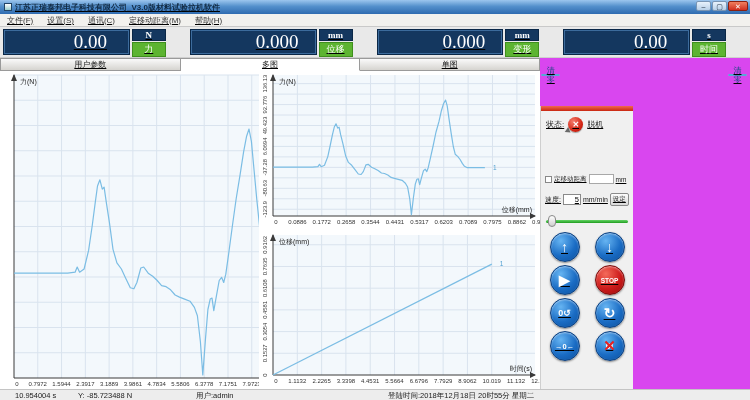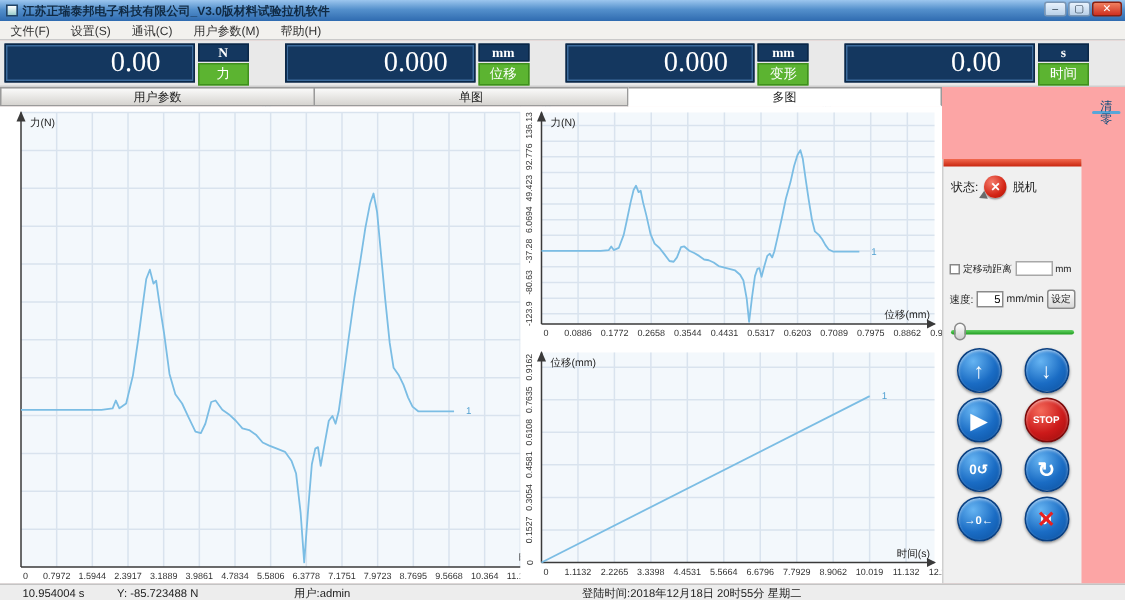--- a/index.html
+++ b/index.html
@@ -1,17 +1,17 @@
 <!DOCTYPE html>
 <html><head>
 <meta charset="utf-8">
 <style>
   * { margin:0; padding:0; box-sizing:border-box; }
   body { width:750px; height:400px; font-family:"Liberation Sans", sans-serif; background:#d8d8d8; }
-  .window { width:750px; height:400px; position:relative; background:#fca5a5; overflow:hidden; }
+  .window { width:750px; height:400px; position:relative; background:#d946ef; overflow:hidden;text-decoration:underline; }
 
   
   .titlebar { height:14px; background:linear-gradient(#9cc6ee,#5490cc 45%,#2f6bb0); display:flex; align-items:center; padding:0 4px; position:relative; }
   .app-icon { width:8px; height:8px; background:linear-gradient(#fff,#9cc); border:1px solid #246; margin-right:3px; }
   .title-text { font-size:8px; color:#102a44; font-weight:bold; white-space:nowrap; }
   .winbtns { position:absolute; right:2px; top:1px; display:flex; gap:1px; }
   .winbtn { width:15px; height:10px; font-size:7px; line-height:9px; text-align:center; color:#234; background:linear-gradient(#e8f2fc,#b8d0e8); border:1px solid #7a96b4; border-radius:2px; }
   .winbtn.close { width:20px; background:linear-gradient(#f08060,#d03020); color:#fff; border-color:#8a2010; }
 
   
@@ -23,21 +23,21 @@
   .disp-group { flex:1; display:flex; gap:2px; }
   .val-panel { flex:1; background:#14375f; border:1px solid #0a2747; box-shadow:inset 0 0 0 1px #3c6b9c; color:#fff; font-family:"Liberation Serif", serif; font-size:19px; display:flex; align-items:center; justify-content:center;padding-left:48px; }
   .unit-col { width:34px; display:flex; flex-direction:column; gap:1px; }
   .unit-box { flex:1; background:#14375f; border:1px solid #0a2747; color:#fff; font-size:9px; font-weight:bold; font-family:"Liberation Serif", serif; display:flex; align-items:center; justify-content:center; }
   .label-badge { flex:1; background:#5cb431; border:1px solid #3f8f1d; color:#fff; font-size:9px; display:flex; align-items:center; justify-content:center; }
   .clear-btn { width:19px; background:#cfe9fb; border:1px solid #58a6d8; border-radius:2px; color:#0a4a7a; font-size:8px; display:flex; align-items:center; justify-content:center;margin-top:45px; }
   .clear-btn span { width:9px; line-height:9px; word-break:break-all; text-align:center; }
 
   
   .main { display:flex; height:331px; }
-  .left-area { width:628px; }
+  .left-area { width:540px; }
   .tabbar { height:13px; display:flex; background:#e4e2de; }
   .tab { flex:1; background:linear-gradient(#fafafa,#d6d4d0); border:1px solid #9a9a9a; border-left-width:0; font-size:8px; color:#222; display:flex; align-items:center; justify-content:center; }
   .tab:first-child { border-left-width:1px; }
   .tab.active { background:#fff; border-bottom-color:#fff; }
   .charts { height:318px; display:flex; background:#fff; }
   .right-col { width:281px; display:flex; flex-direction:column; }
   svg { display:block; background:#fff; }
 
   
   .right-panel { width:93px; background:#f0f0f0; border-left:1px solid #cfcfcf;margin-top:48px; }
@@ -81,21 +81,21 @@
       <span class="winbtn">–</span>
       <span class="winbtn">▢</span>
       <span class="winbtn close">✕</span>
     </span>
   </div>
 
   <div class="menubar">
     <span class="menu-item">文件(F)</span>
     <span class="menu-item">设置(S)</span>
     <span class="menu-item">通讯(C)</span>
-    <span class="menu-item">用户参数(M)</span>
+    <span class="menu-item">定移动距离(M)</span>
     <span class="menu-item">帮助(H)</span>
   </div>
 
   <div class="display-row">
     <div class="disp-group">
       <div class="val-panel">0.00</div>
       <div class="unit-col">
         <div class="unit-box">N</div>
         <div class="label-badge">力</div>
       </div>
@@ -132,22 +132,22 @@
       <div class="clear-btn">
           <span>清零</span>
         </div>
     </div>
   </div>
 
   <div class="main">
     <div class="left-area">
       <div class="tabbar">
         <div class="tab">用户参数</div>
+        <div class="tab active">多图</div>
         <div class="tab">单图</div>
-        <div class="tab active">多图</div>
       </div>
       <div class="charts">
         <svg width="374" height="318">
             <rect x="14" y="4" width="357" height="303" fill="#f3f8fc"></rect>
             <line x1="37.776140350877185" y1="4" x2="37.776140350877185" y2="307" stroke="#d9e3ee" stroke-width="1"></line>
             <line x1="61.55228070175438" y1="4" x2="61.55228070175438" y2="307" stroke="#d9e3ee" stroke-width="1"></line>
             <line x1="85.33140350877193" y1="4" x2="85.33140350877193" y2="307" stroke="#d9e3ee" stroke-width="1"></line>
             <line x1="109.1075438596491" y1="4" x2="109.1075438596491" y2="307" stroke="#d9e3ee" stroke-width="1"></line>
             <line x1="132.88368421052633" y1="4" x2="132.88368421052633" y2="307" stroke="#d9e3ee" stroke-width="1"></line>
             <line x1="156.66280701754386" y1="4" x2="156.66280701754386" y2="307" stroke="#d9e3ee" stroke-width="1"></line>

